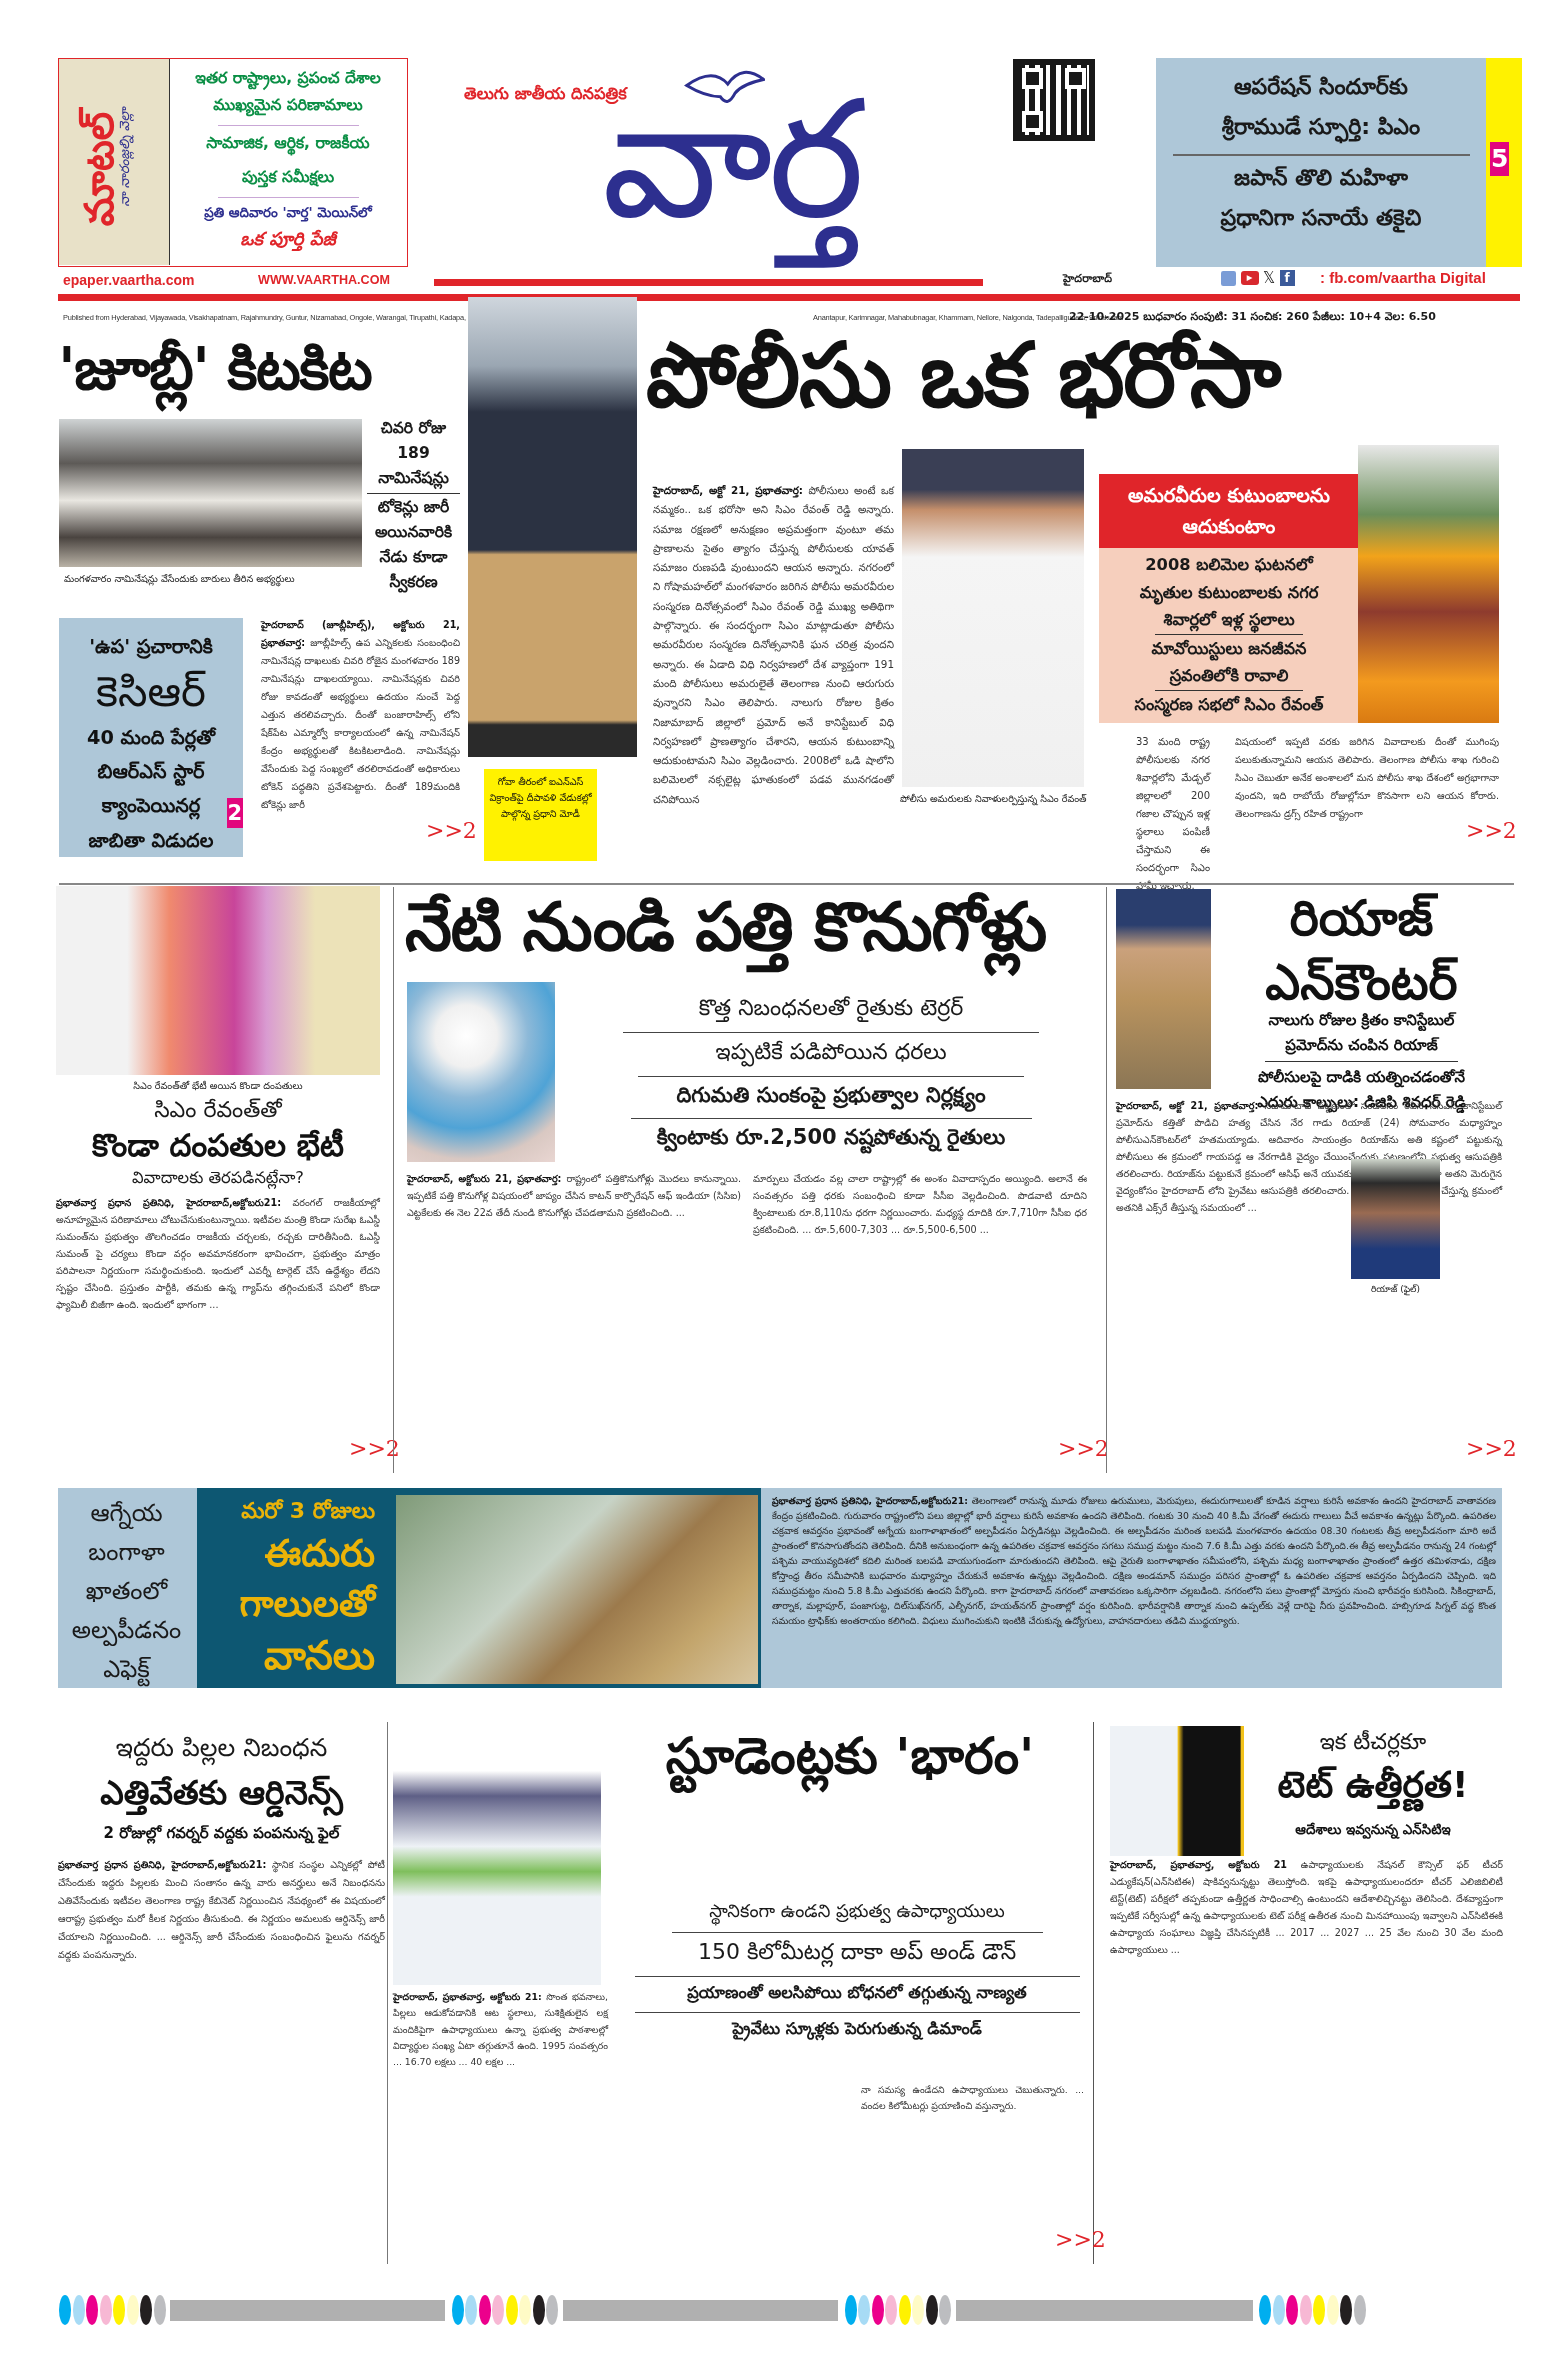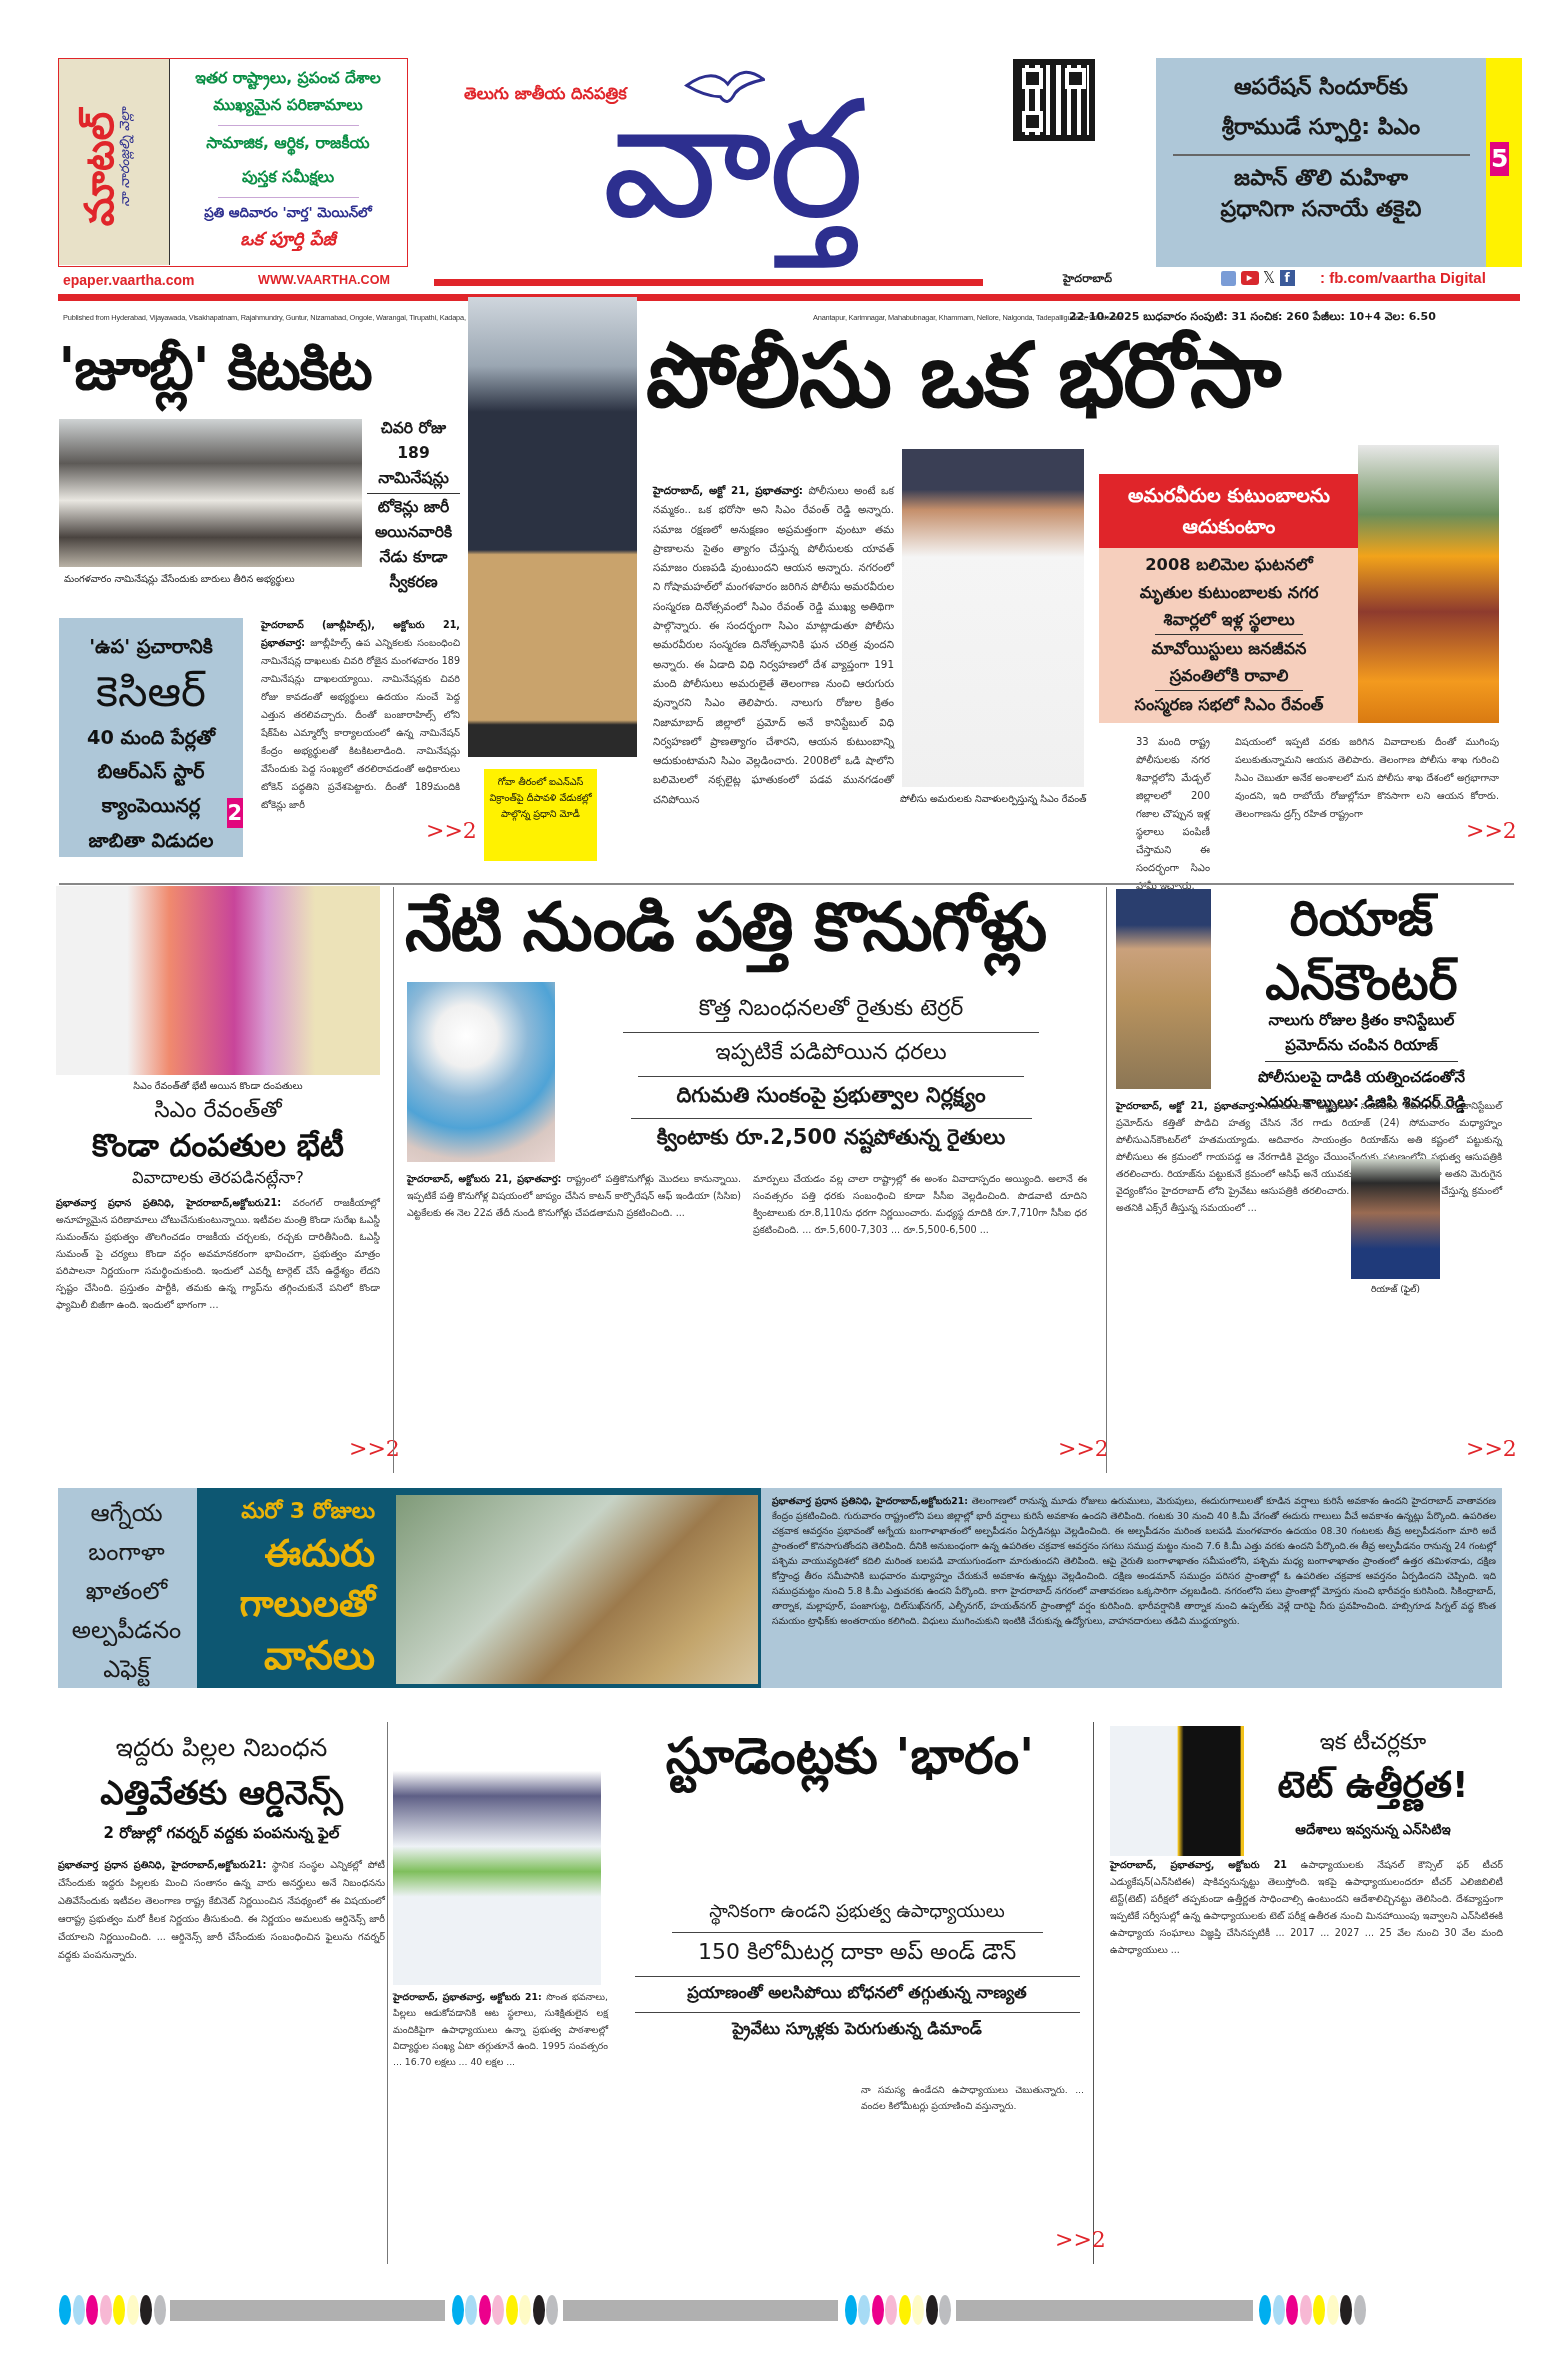--- a/index.html
+++ b/index.html
@@ -53,21 +53,21 @@
     <div style="position:absolute;right:3px;top:3px;width:21px;height:21px;border:4.5px solid #fff;background:#000"></div>
     <div style="position:absolute;left:3px;bottom:3px;width:21px;height:21px;border:4.5px solid #fff;background:#000"></div>
   </div>
 
   <div class="abs" style="left:1156px;top:58px;width:365px;height:209px;background:#aec7d8">
     <div class="abs" style="left:0;top:0;width:330px;height:209px;text-align:center;font-weight:bold;font-size:22px;color:#1a1a1a">
       <div style="margin-top:16.3px">ఆపరేషన్ సిందూర్‌కు</div>
       <div style="margin-top:9px">శ్రీరాముడే స్ఫూర్తి: పిఎం</div>
       <div style="border-top:2.2px double #666;width:297px;margin:9px auto"></div>
       <div>జపాన్ తొలి మహిళా</div>
-      <div style="">ప్రధానిగా సనాయే తకైచి</div>
+      <div style="margin-top:9px">ప్రధానిగా సనాయే తకైచి</div>
     </div>
     <div class="abs" style="left:330px;top:0;width:36px;height:209px;background:#fff200"></div>
     <div class="abs" style="left:334px;top:84px;width:19.3px;height:34px;background:#e2067d;color:#fff;font-weight:bold;font-size:25px;text-align:center;line-height:34px">5</div>
   </div>
 
   <div class="abs" style="left:1063px;top:272px;font-size:11px;font-weight:bold">హైదరాబాద్</div>
   <div class="abs" style="left:1221px;top:269px;display:flex;gap:4.5px;align-items:center">
     <span style="width:15px;height:15px;background:#7a9cd6;display:inline-block;border-radius:2.2px"></span>
     <span style="width:18px;height:13.4px;background:#d8282e;display:inline-block;border-radius:3px;color:#fff;font-size:7.4px;text-align:center;line-height:13.4px">▶</span>
     <span style="font-size:15px;font-family:'DejaVu Sans',sans-serif">𝕏</span>

